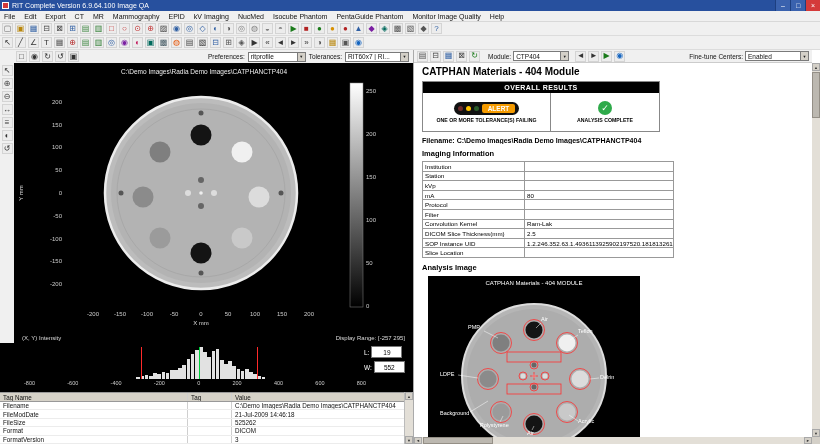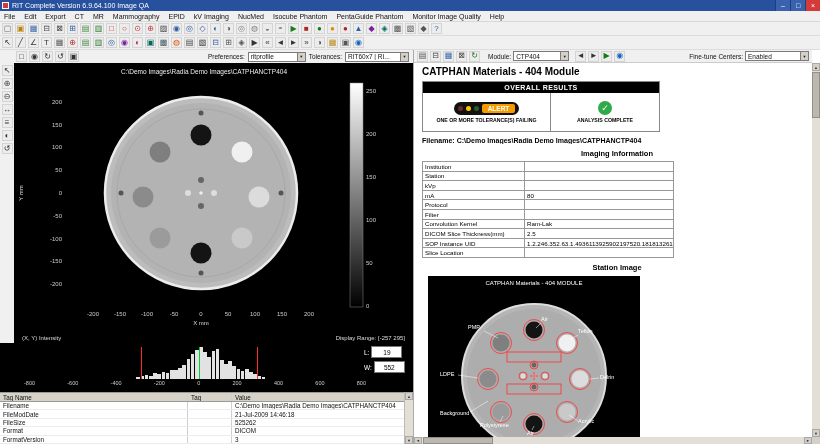--- a/index.html
+++ b/index.html
@@ -71,21 +71,21 @@
   .res-body { display:flex; height:38px; }
   .res-left { width:128px; border-right:1px solid #888; display:flex; flex-direction:column; align-items:center; justify-content:center; gap:2px; }
   .res-right { flex:1; display:flex; flex-direction:column; align-items:center; justify-content:center; gap:2px; }
   .alert-row { display:flex; align-items:center; gap:3px; background:#111; border-radius:8px; padding:2px 4px; }
   .tl-dot { width:5px; height:5px; border-radius:50%; }
   .alert-badge { background:#f59b00; color:#fff; font-size:6.5px; font-weight:bold; padding:1px 6px; border-radius:2px; }
   .res-caption { font-size:5.2px; font-weight:bold; text-align:center; }
   .check-circle { width:14px; height:14px; border-radius:50%; background:#2eaa4a; color:#fff; display:flex; align-items:center; justify-content:center; font-size:9px; }
 
   .filename-line { margin-top:5px; font-size:7px; font-weight:bold; white-space:nowrap; overflow:hidden; }
-  .section-title { margin-top:5px; font-size:7.5px; font-weight:bold;text-align:center; }
+  .section-title { margin-top:5px; font-size:7.5px; font-weight:bold; }
   .info-table { margin-top:3px; width:252px; border:1px solid #999; border-bottom:none; }
   .info-row { display:flex; height:9.6px; border-bottom:1px solid #999; font-size:6.2px; align-items:stretch; }
   .info-label { width:102px; padding-left:2px; border-right:1px solid #999; display:flex; align-items:center; overflow:hidden; white-space:nowrap; }
   .info-value { flex:1; padding-left:2px; display:flex; align-items:center; overflow:hidden; white-space:nowrap; }
 
   .analysis-wrap { position:relative; margin-top:4px; margin-left:6px; width:212px; height:168px; background:#000; overflow:hidden; }
   .alabel { position:absolute; color:#fff; font-size:5.5px; white-space:nowrap; }
 
   .vscroll { position:absolute; right:0; top:13px; width:8px; bottom:7px; background:#e3dfd7; }
   .vscroll .scroll-btn { position:absolute; left:0; width:8px; height:8px; }
@@ -541,21 +541,21 @@
           <div class="info-row">
               <span class="info-label">SOP Instance UID</span>
               <span class="info-value">1.2.246.352.63.1.4936113925902197520.181813261303783946</span>
             </div>
           <div class="info-row">
               <span class="info-label">Slice Location</span>
               <span class="info-value"></span>
             </div>
         </div>
 
-        <div class="section-title">Station Image</div>
+        <div class="section-title">Analysis Image</div>
 
         <div class="analysis-wrap">
           <svg width="212" height="168" viewBox="0 0 212 168">
             <rect x="0" y="0" width="212" height="168" fill="#000"></rect>
             <text x="106" y="9" text-anchor="middle" font-size="6" fill="#fff">CATPHAN Materials - 404 MODULE</text>
             <g transform="translate(106,100)">
               <circle r="72" fill="#b5b5b5" stroke="#ddd" stroke-width="2"></circle>
               <circle r="67" fill="#adadad"></circle>
               <circle cx="0" cy="-46" r="8.5" fill="#141414"></circle>
               <circle cx="33" cy="-33" r="8.5" fill="#f0f0f0"></circle>

